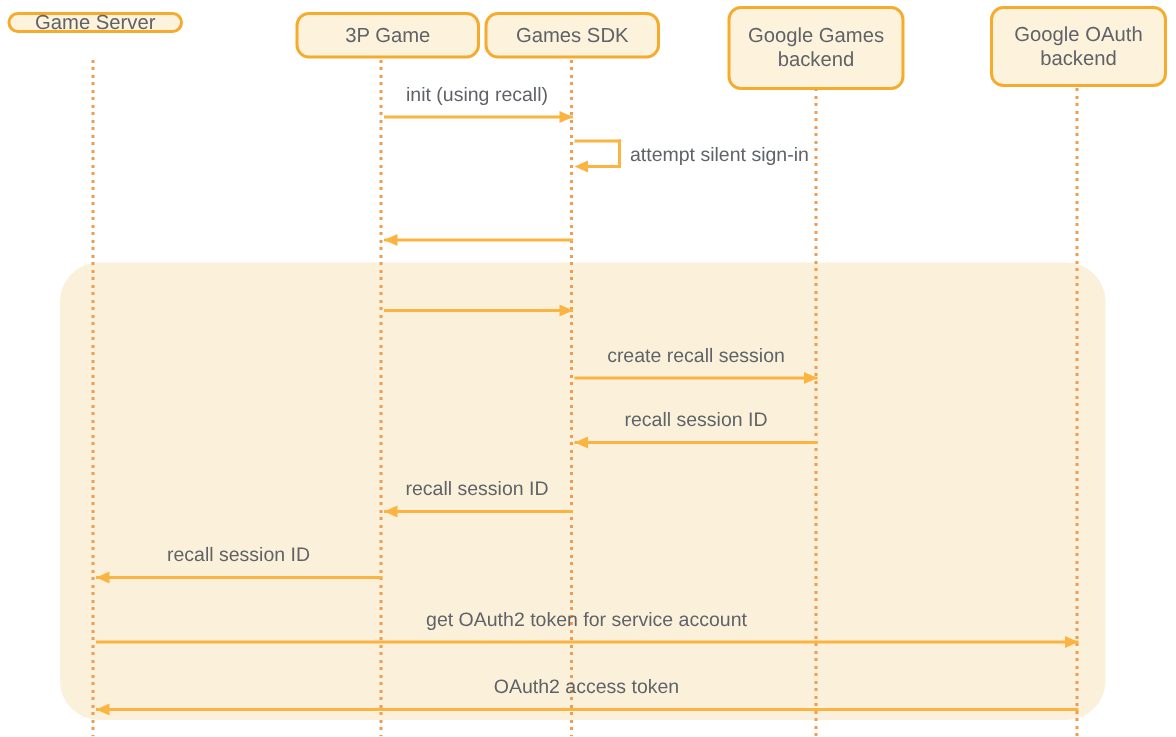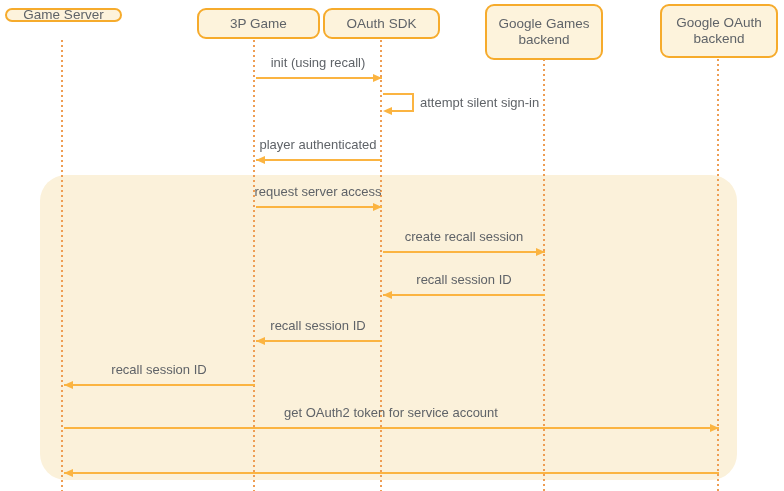--- a/index.html
+++ b/index.html
@@ -55,46 +55,44 @@
   <div class="lifeline" style="left:543px;top:44px;height:447px"></div>
   <div class="lifeline" style="left:717px;top:44px;height:447px"></div>
 
   <div class="pbox" style="left:5px;top:8px;width:117px;height:14px">
     <span>Game Server</span>
   </div>
   <div class="pbox" style="left:197px;top:8px;width:123px;height:31px">
     <span>3P Game</span>
   </div>
   <div class="pbox" style="left:323px;top:8px;width:117px;height:31px">
-    <span>OAuth SDK</span>
+    <span>Games SDK</span>
   </div>
   <div class="pbox" style="left:485px;top:4px;width:118px;height:56px">
     <span>Google Games backend</span>
   </div>
   <div class="pbox" style="left:660px;top:4px;width:118px;height:54px">
     <span>Google OAuth backend</span>
   </div>
 
   <div class="msg-label centered" style="left:318px;top:55px">init (using recall)</div>
   <div class="aline" style="left:256px;top:77px;width:126px">
     <span class="head right" style="position:absolute;right:0;top:-3px"></span>
   </div>
 
   <div class="aline" style="left:383px;top:93px;width:31px"></div>
   <div class="vline" style="left:412px;top:93px;height:19px"></div>
   <div class="aline" style="left:390px;top:110px;width:24px"></div>
   <span class="head left" style="position:absolute;left:383px;top:107px"></span>
   <div class="msg-label" style="left:420px;top:95px">attempt silent sign-in</div>
 
-  <div class="msg-label centered" style="left:318px;top:137px">player authenticated</div>
   <div class="aline" style="left:256px;top:159px;width:126px">
     <span class="head left" style="position:absolute;left:0;top:-3px"></span>
   </div>
 
-  <div class="msg-label centered" style="left:318px;top:184px">request server access</div>
   <div class="aline" style="left:256px;top:206px;width:126px">
     <span class="head right" style="position:absolute;right:0;top:-3px"></span>
   </div>
 
   <div class="msg-label centered" style="left:464px;top:229px">create recall session</div>
   <div class="aline" style="left:383px;top:251px;width:162px">
     <span class="head right" style="position:absolute;right:0;top:-3px"></span>
   </div>
 
   <div class="msg-label centered" style="left:464px;top:272px">recall session ID</div>
@@ -110,17 +108,18 @@
   <div class="msg-label centered" style="left:159px;top:362px">recall session ID</div>
   <div class="aline" style="left:64px;top:384px;width:191px">
     <span class="head left" style="position:absolute;left:0;top:-3px"></span>
   </div>
 
   <div class="msg-label centered" style="left:391px;top:405px">get OAuth2 token for service account</div>
   <div class="aline" style="left:64px;top:427px;width:655px">
     <span class="head right" style="position:absolute;right:0;top:-3px"></span>
   </div>
 
+  <div class="msg-label centered" style="left:391px;top:450px">OAuth2 access token</div>
   <div class="aline" style="left:64px;top:472px;width:655px">
     <span class="head left" style="position:absolute;left:0;top:-3px"></span>
   </div>
 
 </div>
 
 </body></html>

